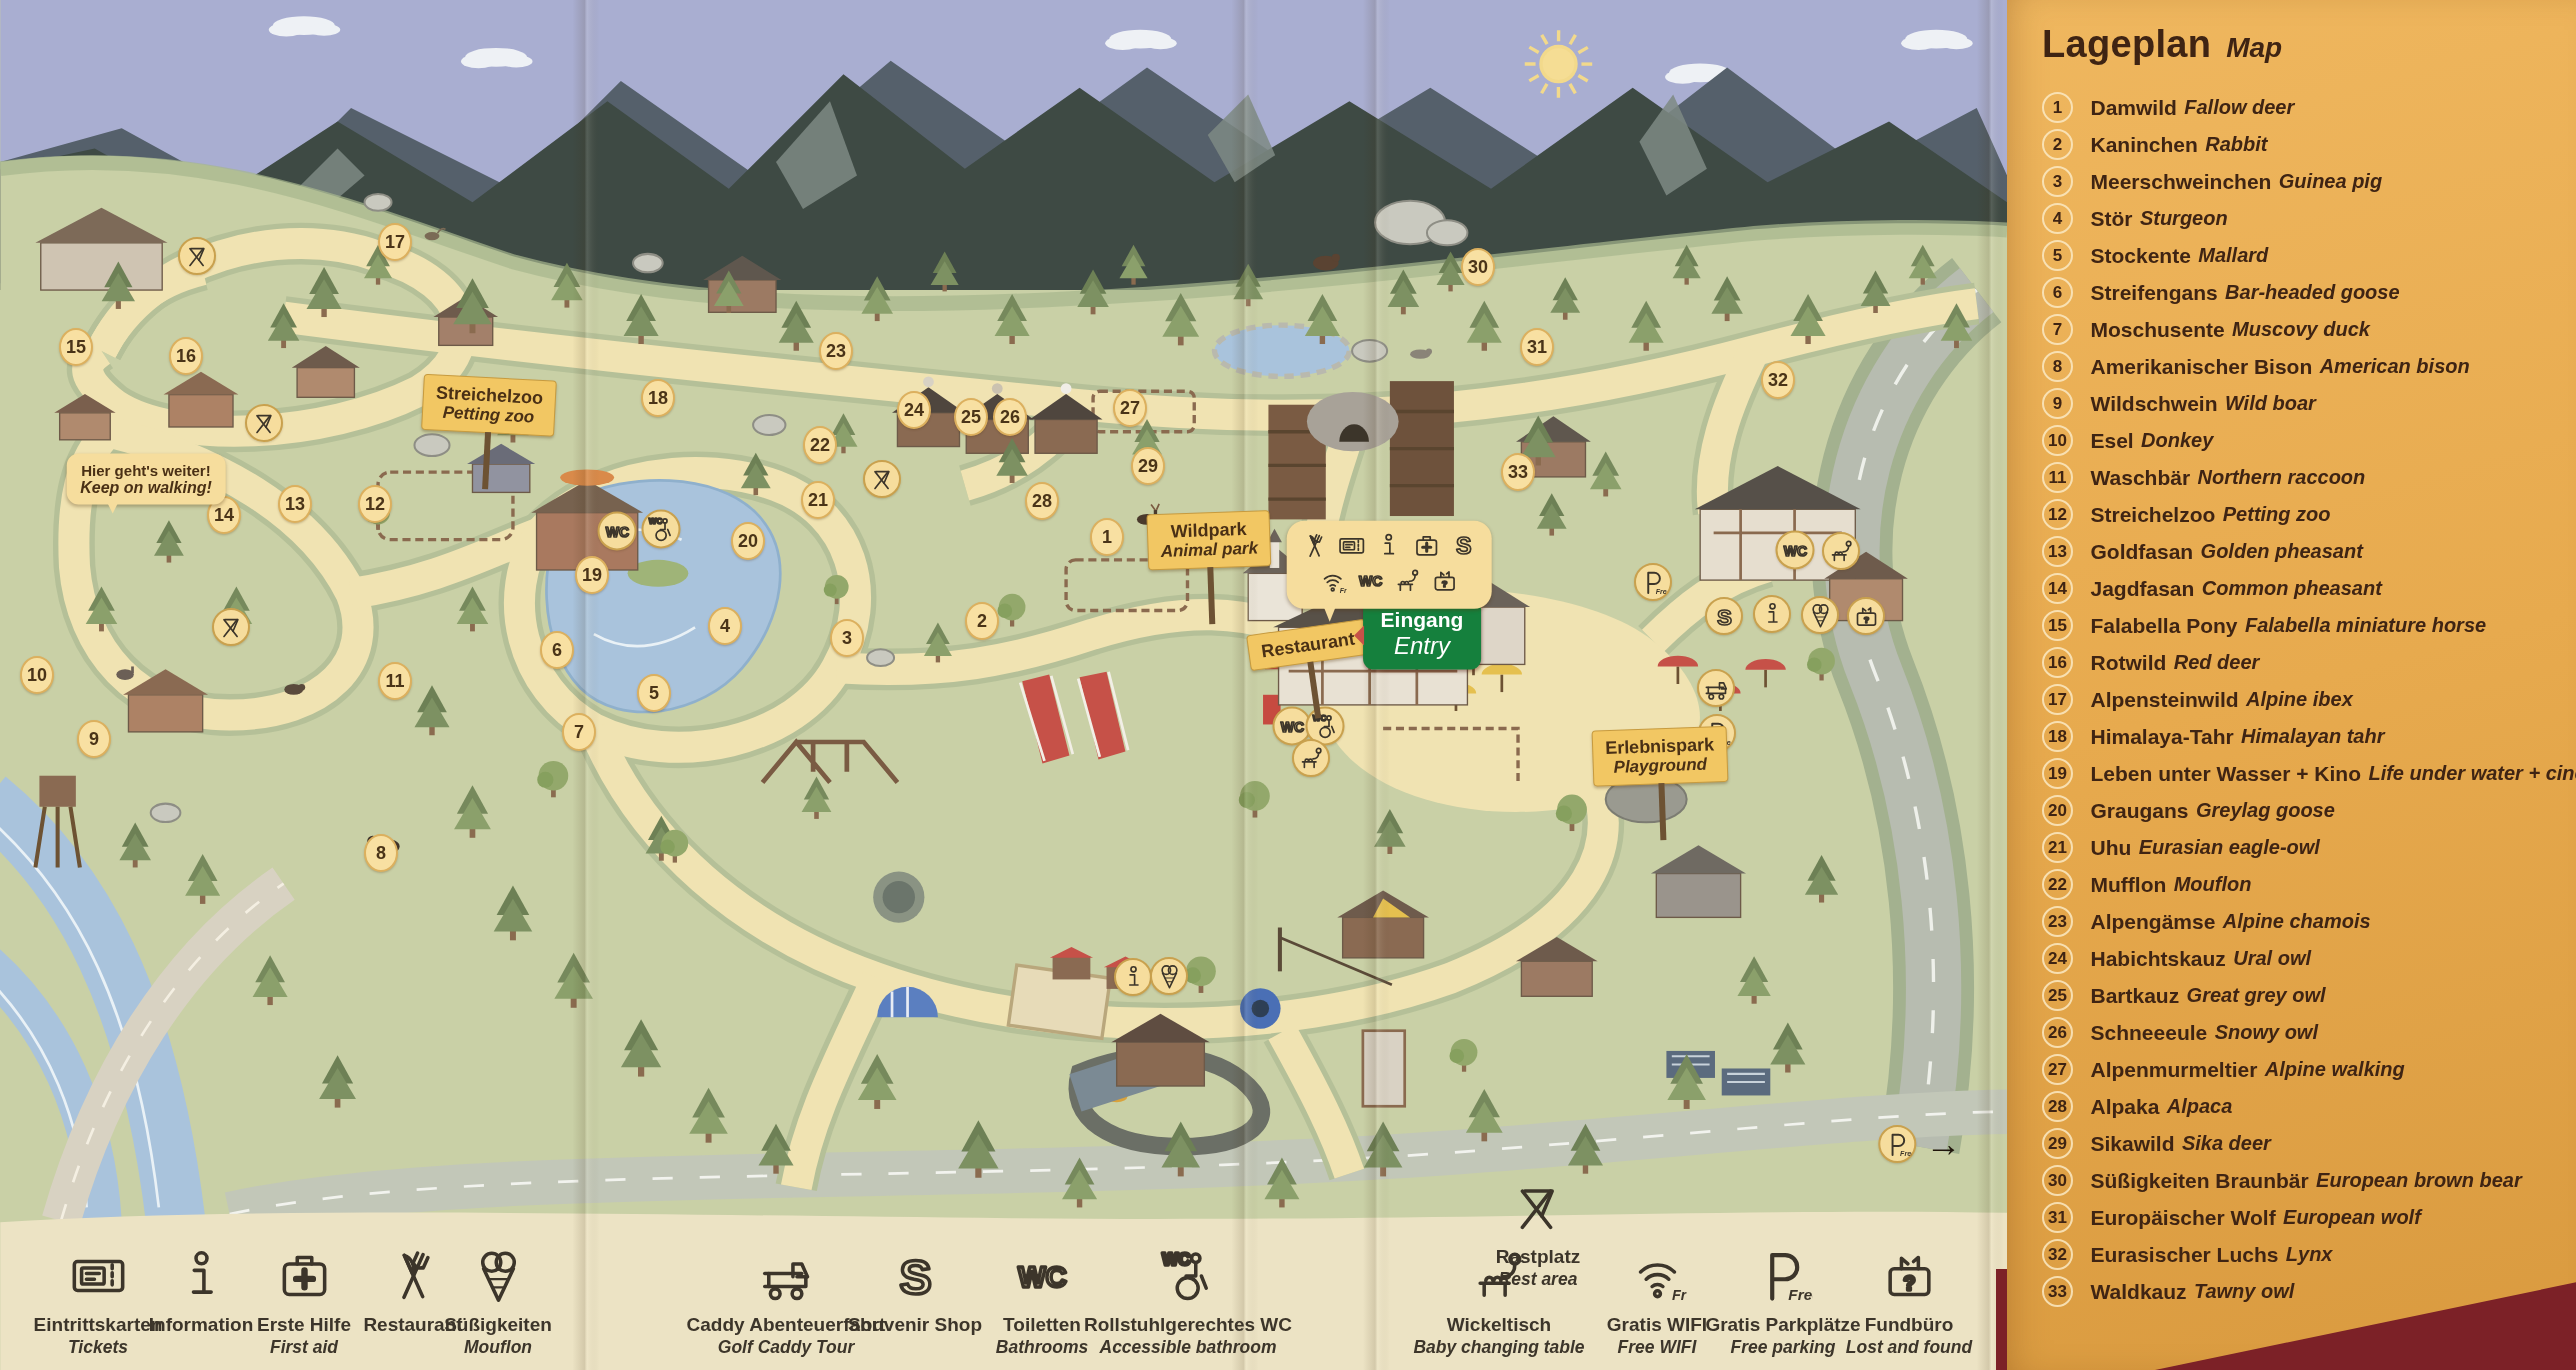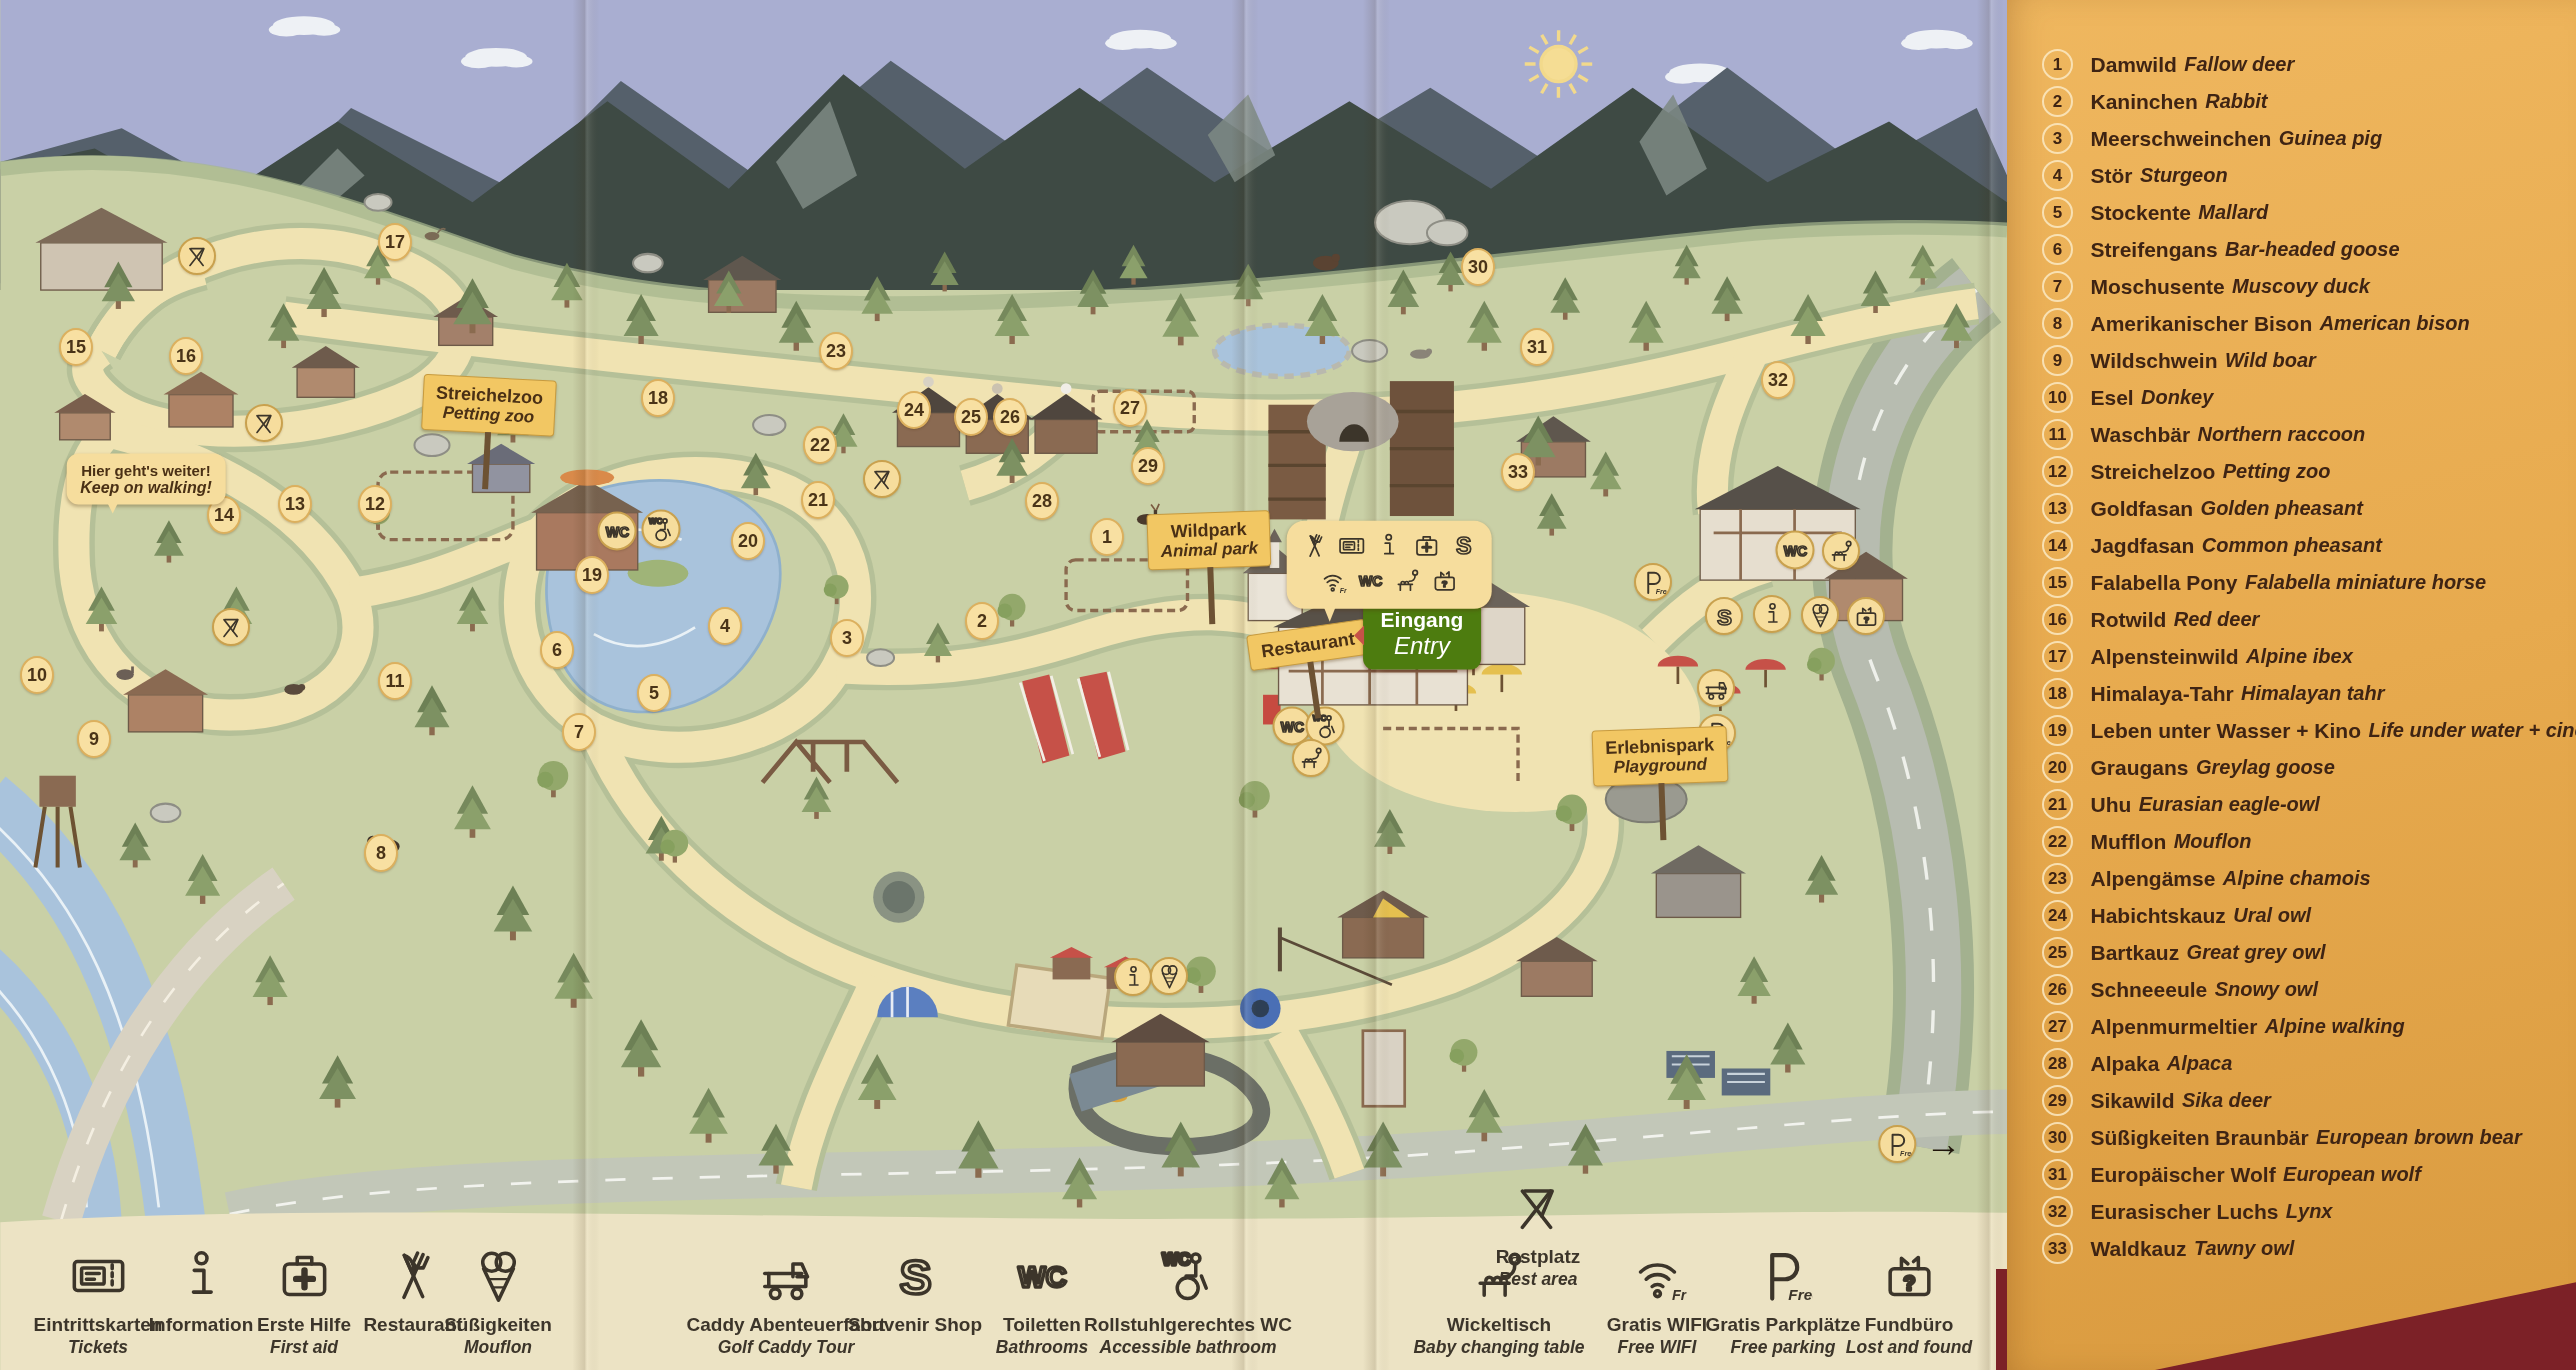--- a/index.html
+++ b/index.html
@@ -27,21 +27,21 @@
   .sign .en{font-style:italic;font-size:17px;font-weight:600;line-height:1.15;}
   .sign.post:after{content:"";position:absolute;left:50%;top:100%;width:6px;height:57px;
     background:#6d5233;transform:translateX(-50%);}
   .bubble-yellow{position:absolute;transform:translate(-50%,-50%);background:#f6dd9d;
     border-radius:12px;padding:8px 13.5px;text-align:center;color:#4a3015;
     box-shadow:0 2px 3.4px rgba(80,50,10,.3);}
   .bubble-yellow .de{font-weight:bold;font-size:15px;}
   .bubble-yellow .en{font-style:italic;font-size:16px;font-weight:600;}
   .bubble-yellow:after{content:"";position:absolute;left:26%;top:98%;border:10.8px solid transparent;
     border-top-color:#f6dd9d;border-left-width:5.4px;border-right-width:5.4px;}
-  .bubble-red{position:absolute;transform:translate(-50%,-50%);background:#4d7c0f;
+  .bubble-red{position:absolute;transform:translate(-50%,-50%);background:#15803d;
     border-radius:10.8px;padding:9.4px 17.5px;text-align:center;color:#fff;
     box-shadow:0 2px 3.4px rgba(80,20,10,.4);}
   .bubble-red .de{font-weight:bold;font-size:21px;}
   .bubble-red .en{font-style:italic;font-size:24px;}
   .bubble-red:after{content:"";position:absolute;right:99%;top:38%;border:10px solid transparent;
     border-right-color:#c65148;}
   .services{position:absolute;transform:translate(-50%,-50%);background:#f6dd9d;
     border-radius:17.5px;padding:10.8px 13.5px 6.7px;color:#473826;
     box-shadow:0 2px 3.4px rgba(80,50,10,.3);}
   .services .row{display:flex;gap:9.4px;justify-content:center;margin-bottom:5.4px;}
@@ -1021,20 +1021,24 @@
           <div class=""><svg width="28" height="28" viewBox="0 0 36 36" fill="none" stroke="#3c352a" stroke-width="2.2" stroke-linecap="round" stroke-linejoin="round">
               <rect x="6" y="13.5" width="24" height="16" rx="2.5"></rect>
               <path d="M13 13.5V7l4 3.5M23.5 13.5V6.5l-3 2.5"></path>
               <text x="18" y="26.5" text-anchor="middle" font-family="Liberation Sans,sans-serif" font-weight="bold" font-size="12" fill="none">?</text>
             </svg></div>
         </div>
       </div>
     </div>
 
   <div class="legend">
+    <div class="legend-title">
+      <span class="t1">Lageplan</span>
+      <span class="t2">Map</span>
+    </div>
     <div class="legend-list" id="legend-list">
         <div class="legend-row">
           <div class="legend-num">1</div>
           <span class="legend-de">Damwild</span>
           <span class="legend-en">Fallow deer</span>
         </div>
         <div class="legend-row">
           <div class="legend-num">2</div>
           <span class="legend-de">Kaninchen</span>
           <span class="legend-en">Rabbit</span>

